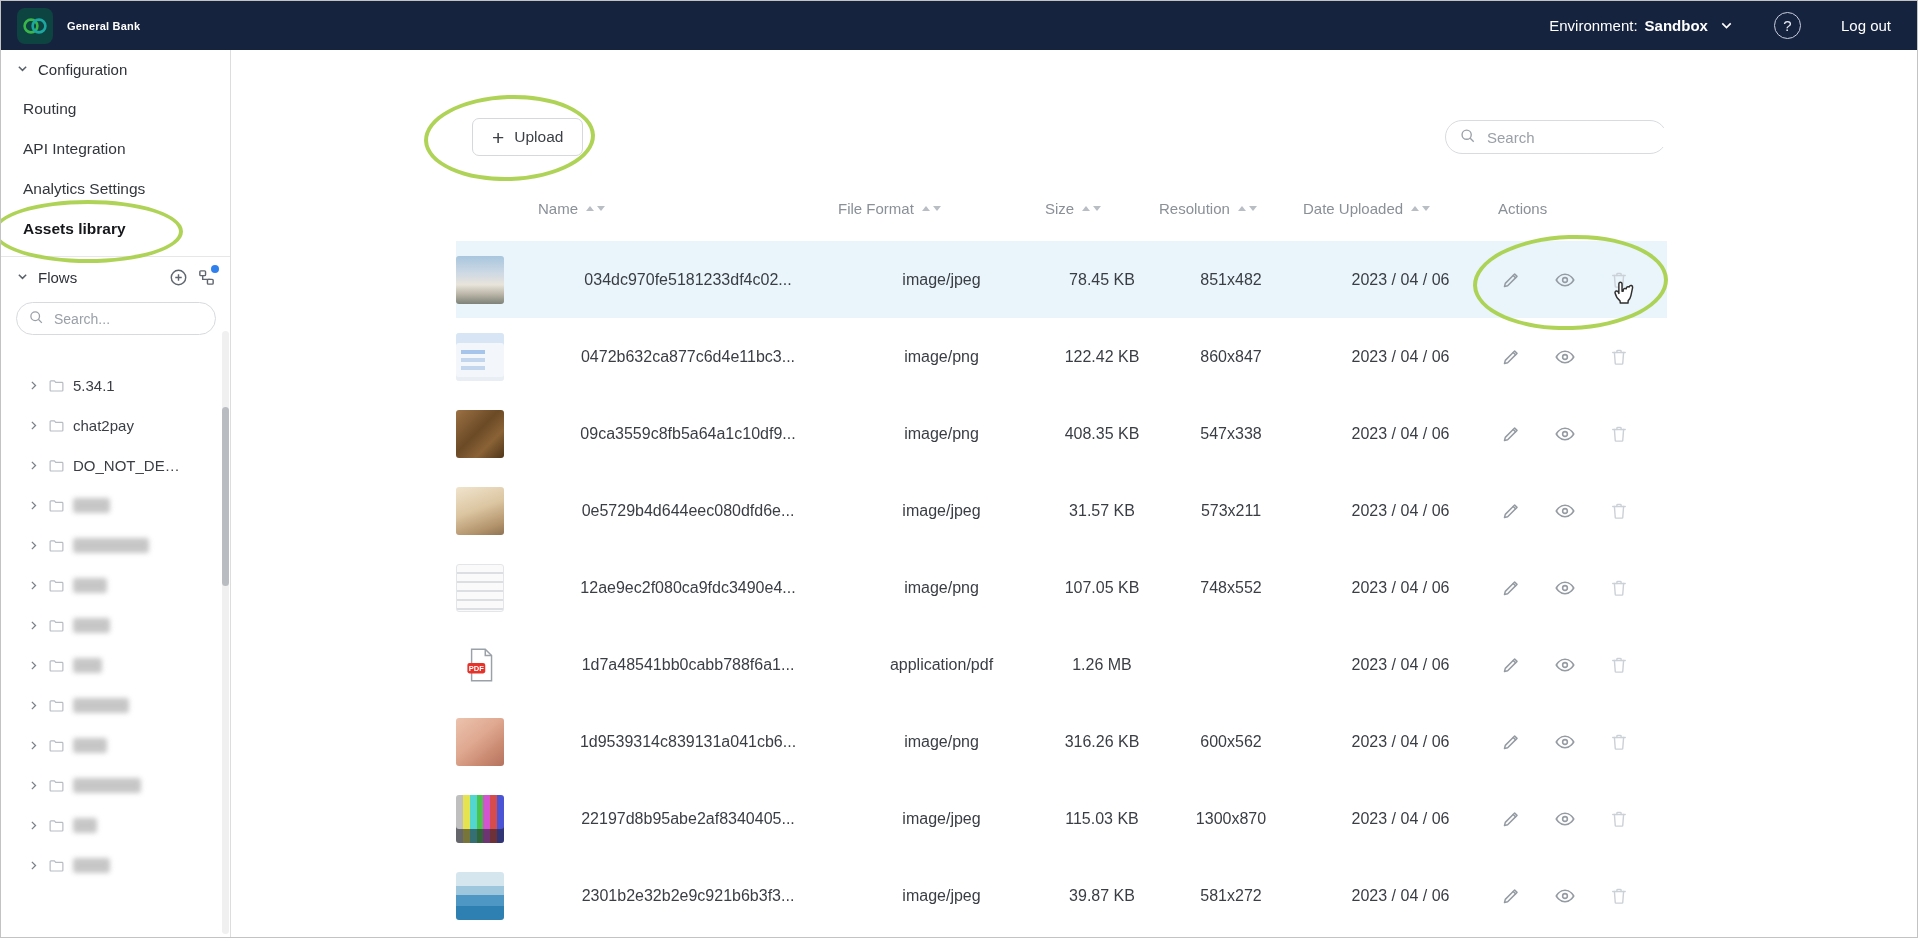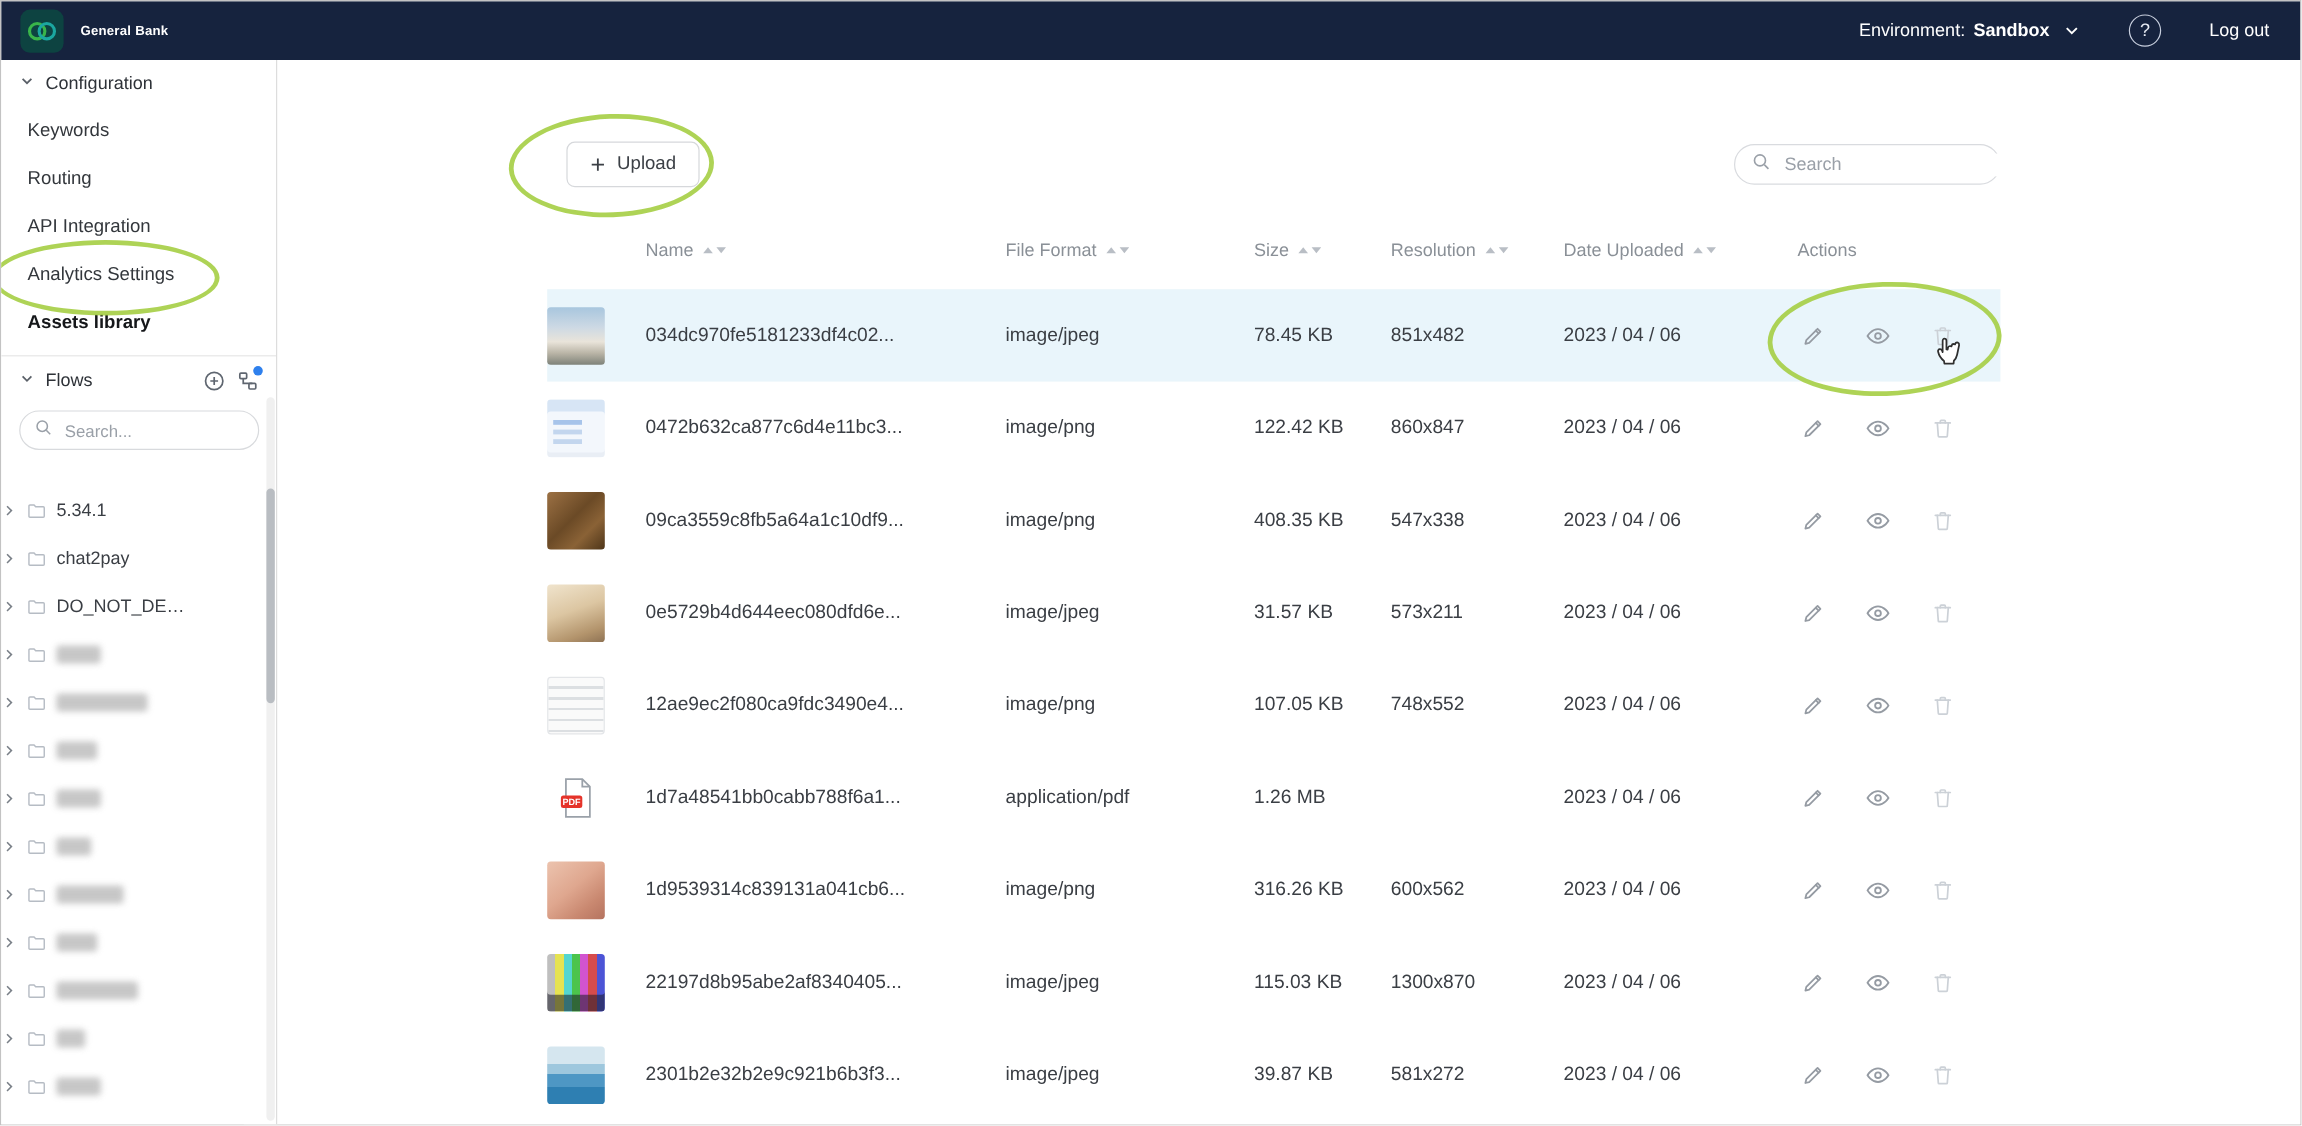--- a/index.html
+++ b/index.html
@@ -45,21 +45,21 @@
   .side-search { margin:8px 14px 0 15px; height:33px; border:1px solid #d8dadd;
                  border-radius:17px; display:flex; align-items:center; gap:8px;
                  padding:0 11px; background:#fff; }
   .side-search input { border:none; outline:none; width:120px; font-size:14px;
                        color:#1d4ed8; background:transparent;
                        font-family:"Liberation Sans", sans-serif; }
   .side-search input::placeholder { color:#9aa0a8; }
 
   #folder-list { margin-top:30px; }
   .folder-item { height:40px; display:flex; align-items:center; gap:8px;
-                 font-size:15px; color:#3a3e44; cursor:pointer; }
+                 padding-left:26px; font-size:15px; color:#3a3e44; cursor:pointer; }
   .folder-label { white-space:nowrap; overflow:hidden; text-overflow:ellipsis; max-width:110px; }
   .blur-chip { height:15px; border-radius:3px; background:#b9b9b9;
                filter:blur(2.5px); opacity:.8; }
 
   .side-scroll-track { position:absolute; right:1px; top:281px; bottom:3px; width:7px;
                        background:#f0f0f0; border-radius:4px; }
   .side-scroll-thumb { position:absolute; right:1px; top:357px; width:7px; height:179px;
                        background:#b9bdc2; border-radius:4px; cursor:pointer; }
 
   
@@ -85,21 +85,21 @@
   .thead { margin-top:38px; height:28px; color:#8a9097; font-size:15px; }
   .hcell { display:flex; align-items:center; gap:8px; cursor:pointer; }
   .sort { display:flex; gap:3px; align-items:center; }
   .sort i { display:block; width:0; height:0; }
   .sort .up { border-left:4px solid transparent; border-right:4px solid transparent;
               border-bottom:5.5px solid #b9bec5; }
   .sort .dn { border-left:4px solid transparent; border-right:4px solid transparent;
               border-top:5.5px solid #b9bec5; }
 
   #table-body { margin-top:19px; }
-  .data-row { height:77px; }
+  .data-row { height:77px;text-align:center; }
   .data-row.selected { background:var(--selected-row-bg,#E9F5FB); }
   .cell { font-size:16px; color:#3a3e44; }
   .thumb { width:48px; height:48px; border-radius:3px; overflow:hidden; position:relative;
            display:flex; align-items:center; justify-content:center; }
 
   .t-building-photo { background:linear-gradient(180deg,#a8c6de 0%,#cdd9e4 35%,#e9e4da 60%,#b9b4a6 80%,#7e8279 100%); }
   .t-screenshot { background:#f3f7fc; box-shadow:inset 0 10px 0 #d7e5f5, inset 0 -4px 0 #e9eef5; }
   .t-screenshot::after { content:''; position:absolute; left:5px; top:17px; width:24px; height:4px;
                          background:#a7c4ea; box-shadow:0 8px 0 #c3d6ee, 0 16px 0 #c3d6ee; }
   .t-brown-goods { background:linear-gradient(135deg,#9c7144 0%,#6b4a26 45%,#8a6236 70%,#4e3519 100%); }
@@ -157,23 +157,20 @@
     <div class="side-header">
       <span>
         <svg viewBox="0 0 16 16" width="13" height="13" fill="none" stroke="#5a6068" stroke-width="1.8">
             <path d="M3.5 5.8L8 10.3l4.5-4.5"></path>
           </svg>
       </span>
       <span>Configuration</span>
     </div>
 
     <nav id="config-items">
-        <div class="side-item">
-          <span>Keywords</span>
-        </div>
         <div class="side-item">
           <span>Routing</span>
         </div>
         <div class="side-item">
           <span>API Integration</span>
         </div>
         <div class="side-item">
           <span>Analytics Settings</span>
         </div>
         <div class="side-item selected">

